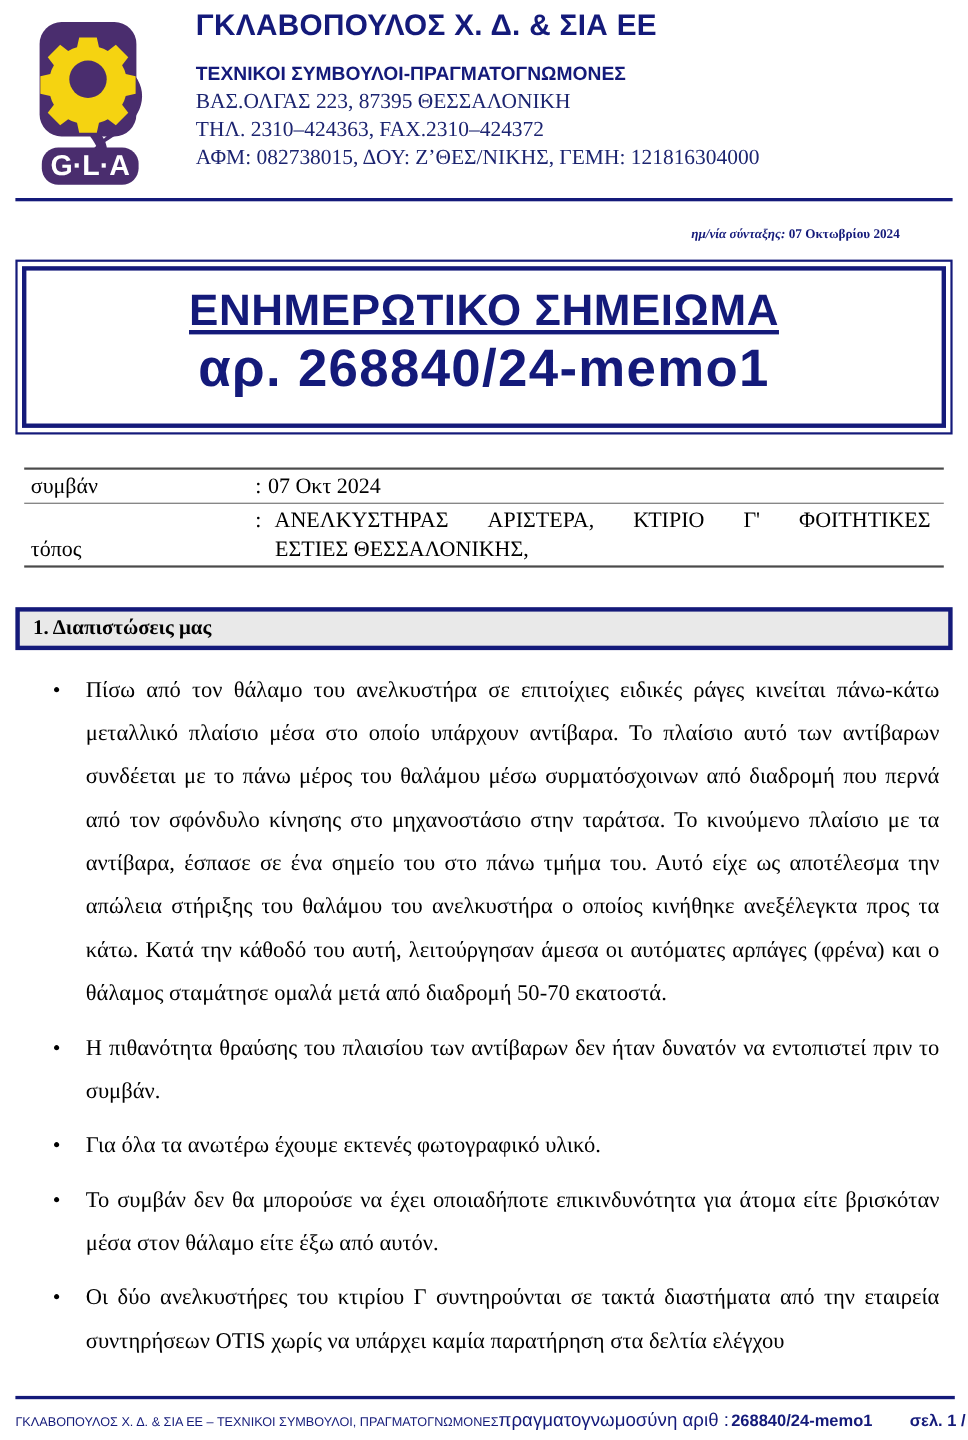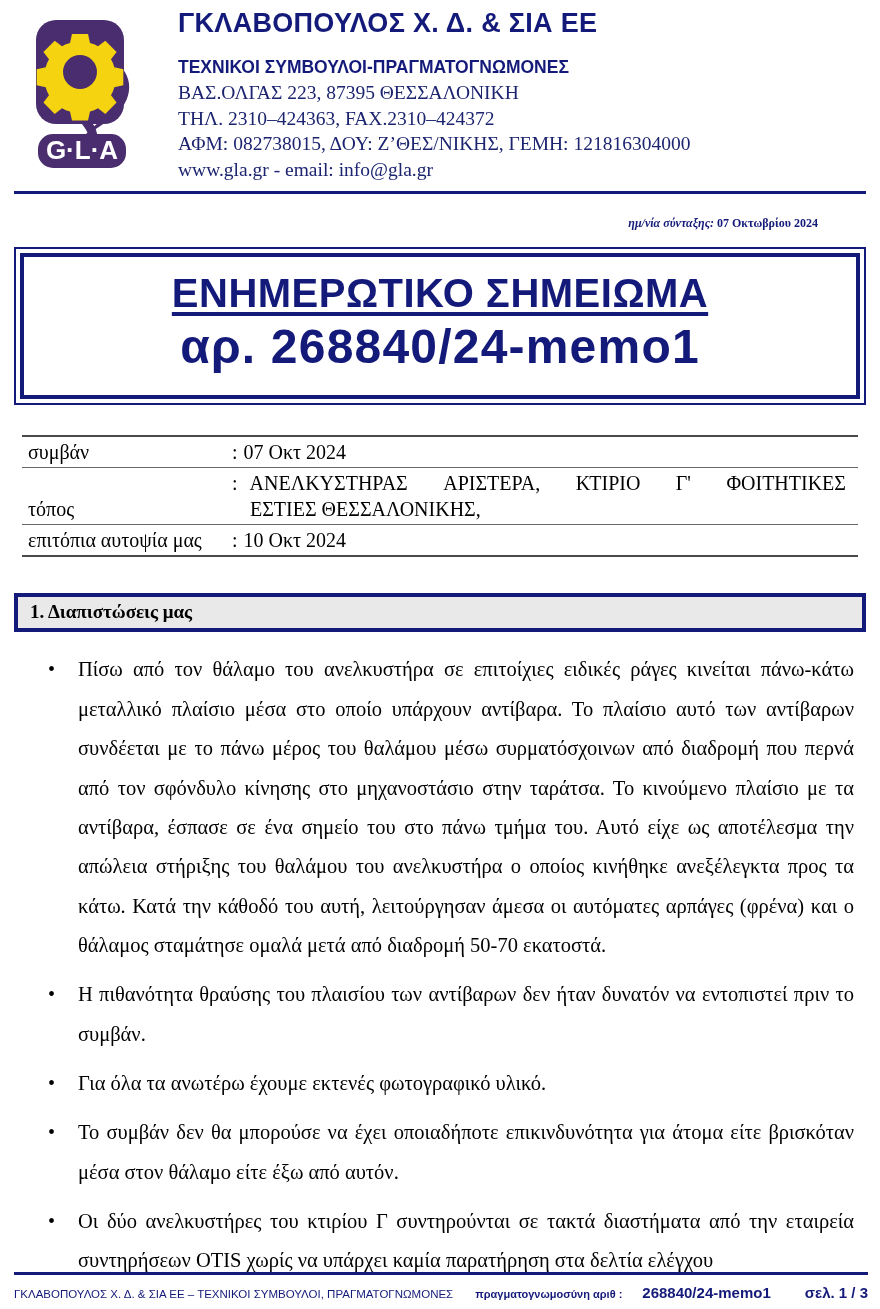--- a/index.html
+++ b/index.html
@@ -180,21 +180,21 @@
   }
   .footer-rule { height: 3px; background: #141a7a; margin-bottom: 9px; }
   .footer-row {
     display: flex;
     align-items: baseline;
     font-family: "Liberation Sans", "DejaVu Sans", sans-serif;
     color: #141a7a;
     white-space: nowrap;
   }
   .footer-left { font-size: 11.5px; flex: 1; }
-  .footer-mid { font-size: 11px; margin-right: 20px; font-weight: bold; }
+  .footer-mid { font-size: 17px; margin-right: 2px; }
   .footer-ref { font-size: 15px; font-weight: bold; }
   .footer-page { font-size: 15px; font-weight: bold; margin-left: 34px; }
 </style>
 </head>
 <body>
 
 <div class="page">
 
   <div class="letterhead">
 
@@ -221,21 +221,20 @@
         <text x="54" y="145" text-anchor="middle" fill="#ffffff" font-family="Liberation Sans, sans-serif" font-size="26" font-weight="bold">G·L·A</text>
       </svg>
     </div>
 
     <div class="letterhead-text">
       <div class="company-name">ΓΚΛΑΒΟΠΟΥΛΟΣ Χ. Δ. &amp; ΣΙΑ ΕΕ</div>
       <div class="company-sub">ΤΕΧΝΙΚΟΙ ΣΥΜΒΟΥΛΟΙ-ΠΡΑΓΜΑΤΟΓΝΩΜΟΝΕΣ</div>
       <div class="contact-line">ΒΑΣ.ΟΛΓΑΣ 223, 87395 ΘΕΣΣΑΛΟΝΙΚΗ</div>
       <div class="contact-line">ΤΗΛ. 2310–424363, FAX.2310–424372</div>
       <div class="contact-line">ΑΦΜ: 082738015, ΔΟΥ: Ζ’ΘΕΣ/ΝΙΚΗΣ, ΓΕΜΗ: 121816304000</div>
-      <div class="contact-line">www.gla.gr - email: info@gla.gr</div>
     </div>
   </div>
 
   <div class="header-rule"></div>
 
   <div class="date-row">
     <span class="date-label">ημ/νία σύνταξης:</span>
     <span class="date-value">07 Οκτωβρίου 2024</span>
   </div>
 
@@ -269,26 +268,20 @@
                 <span>ΚΤΙΡΙΟ</span>
                 <span>Γ'</span>
                 <span>ΦΟΙΤΗΤΙΚΕΣ</span>
               </span>
           </span>
         </span>
         <span class="just-line" style="padding-left:18px;">ΕΣΤΙΕΣ ΘΕΣΣΑΛΟΝΙΚΗΣ,</span>
       </div>
     </div>
 
-    <div class="meta-row">
-      <div class="meta-label">επιτόπια αυτοψία μας</div>
-      <div class="meta-value">
-        <span class="colon">:</span><span>10 Οκτ 2024</span>
-      </div>
-    </div>
   </div>
 
   <div class="section-head">1. Διαπιστώσεις μας</div>
 
   <ul class="points">
     <li>Πίσω από τον θάλαμο του ανελκυστήρα σε επιτοίχιες ειδικές ράγες κινείται πάνω-κάτω μεταλλικό πλαίσιο μέσα στο οποίο υπάρχουν αντίβαρα. Το πλαίσιο αυτό των αντίβαρων συνδέεται με το πάνω μέρος του θαλάμου μέσω συρματόσχοινων από διαδρομή που περνά από τον σφόνδυλο κίνησης στο μηχανοστάσιο στην ταράτσα. Το κινούμενο πλαίσιο με  τα αντίβαρα, έσπασε σε ένα σημείο του στο πάνω τμήμα του. Αυτό είχε ως αποτέλεσμα την απώλεια στήριξης του θαλάμου του ανελκυστήρα ο οποίος κινήθηκε ανεξέλεγκτα προς τα κάτω. Κατά την κάθοδό του αυτή, λειτούργησαν άμεσα οι αυτόματες αρπάγες (φρένα) και ο θάλαμος σταμάτησε ομαλά μετά από διαδρομή 50-70 εκατοστά.</li>
     <li>Η πιθανότητα θραύσης του πλαισίου των αντίβαρων δεν ήταν δυνατόν να εντοπιστεί πριν το συμβάν.</li>
     <li>Για όλα τα ανωτέρω έχουμε εκτενές φωτογραφικό υλικό.</li>
     <li>Το συμβάν δεν θα μπορούσε να έχει οποιαδήποτε επικινδυνότητα για άτομα είτε βρισκόταν μέσα στον θάλαμο είτε έξω από αυτόν.</li>
     <li>Οι δύο ανελκυστήρες του κτιρίου Γ συντηρούνται σε τακτά διαστήματα από την εταιρεία συντηρήσεων OTIS χωρίς να υπάρχει καμία παρατήρηση στα δελτία ελέγχου</li>

